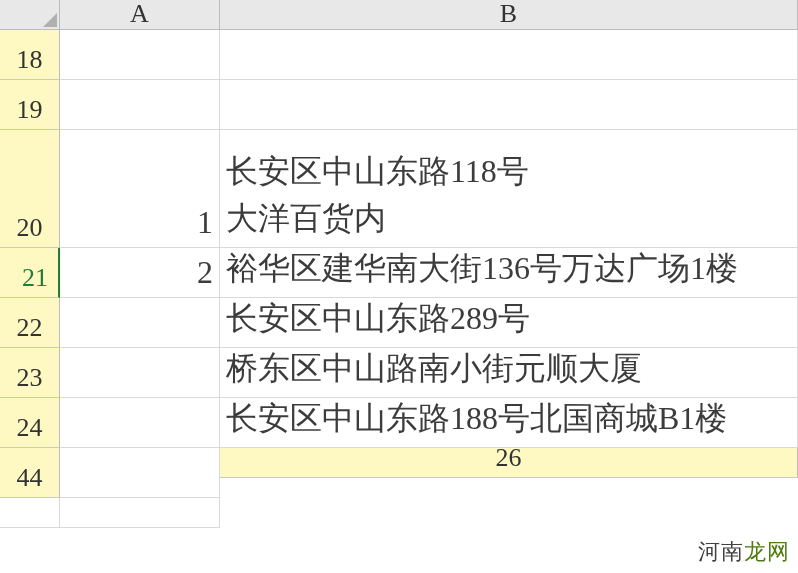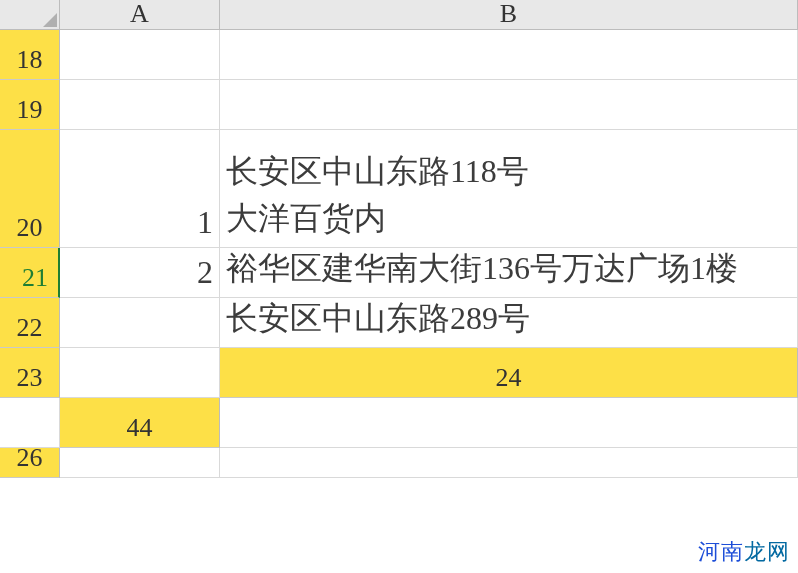--- a/index.html
+++ b/index.html
@@ -29,21 +29,21 @@
     line-height: 28px;
   }
   .corner {
     background: #e8e8e8;
     border-right: 1px solid #bcbcbc;
     border-bottom: 1px solid #bcbcbc;
     position: relative;
   }
   .corner svg { position: absolute; right: 2px; bottom: 2px; }
   .rowhdr {
-    background: #fde047;
+    background: #fef9c3;
     border-right: 1px solid #bcbcbc;
     border-bottom: 1px solid #c9c9c9;
     text-align: center;
     font-family: "Times New Roman", serif;
     font-size: 26px;
     color: #333;
     display: flex;
     align-items: flex-end;
     justify-content: center;
     padding-bottom: 4px;
@@ -77,22 +77,22 @@
   .h-last { height: 30px; }
   .watermark {
     position: absolute;
     right: 8px;
     bottom: 6px;
     font-family: "Microsoft YaHei", sans-serif;
     font-size: 22px;
     letter-spacing: 1px;
     pointer-events: none;
   }
-  .watermark .c1 { color: #1d4ed8; margin-top: 44px; }
-  .watermark .c2 { color: #0369a1; font-family: Liberation Serif, serif; }
+  .watermark .c1 { color: #404040; margin-top: 44px; }
+  .watermark .c2 { color: #4d7c0f; font-family: Liberation Serif, serif; }
 </style>
 </head>
 <body>
 
 <div class="sheet">
   <div class="corner">
     <svg width="14" height="14">
       <polygon points="14,0 14,14 0,14" fill="#b0b0b0"></polygon>
     </svg>
   </div>
@@ -115,23 +115,25 @@
   <div class="rowhdr h-normal sel">21</div>
   <div class="cell colA h-normal">2</div>
   <div class="cell colB h-normal">裕华区建华南大街136号万达广场1楼</div>
 
   <div class="rowhdr h-normal">22</div>
   <div class="cell colA h-normal"></div>
   <div class="cell colB h-normal">长安区中山东路289号</div>
 
   <div class="rowhdr h-normal">23</div>
   <div class="cell colA h-normal"></div>
+  <div class="cell colB h-normal">桥东区中山路南小街元顺大厦</div>
 
   <div class="rowhdr h-normal">24</div>
   <div class="cell colA h-normal"></div>
+  <div class="cell colB h-normal">长安区中山东路188号北国商城B1楼</div>
 
   <div class="rowhdr h-normal">44</div>
   <div class="cell colA h-normal"></div>
 
   <div class="rowhdr h-last">26</div>
   <div class="cell colA h-last"></div>
   <div class="cell colB h-last"></div>
 </div>
 
 <div class="watermark">

